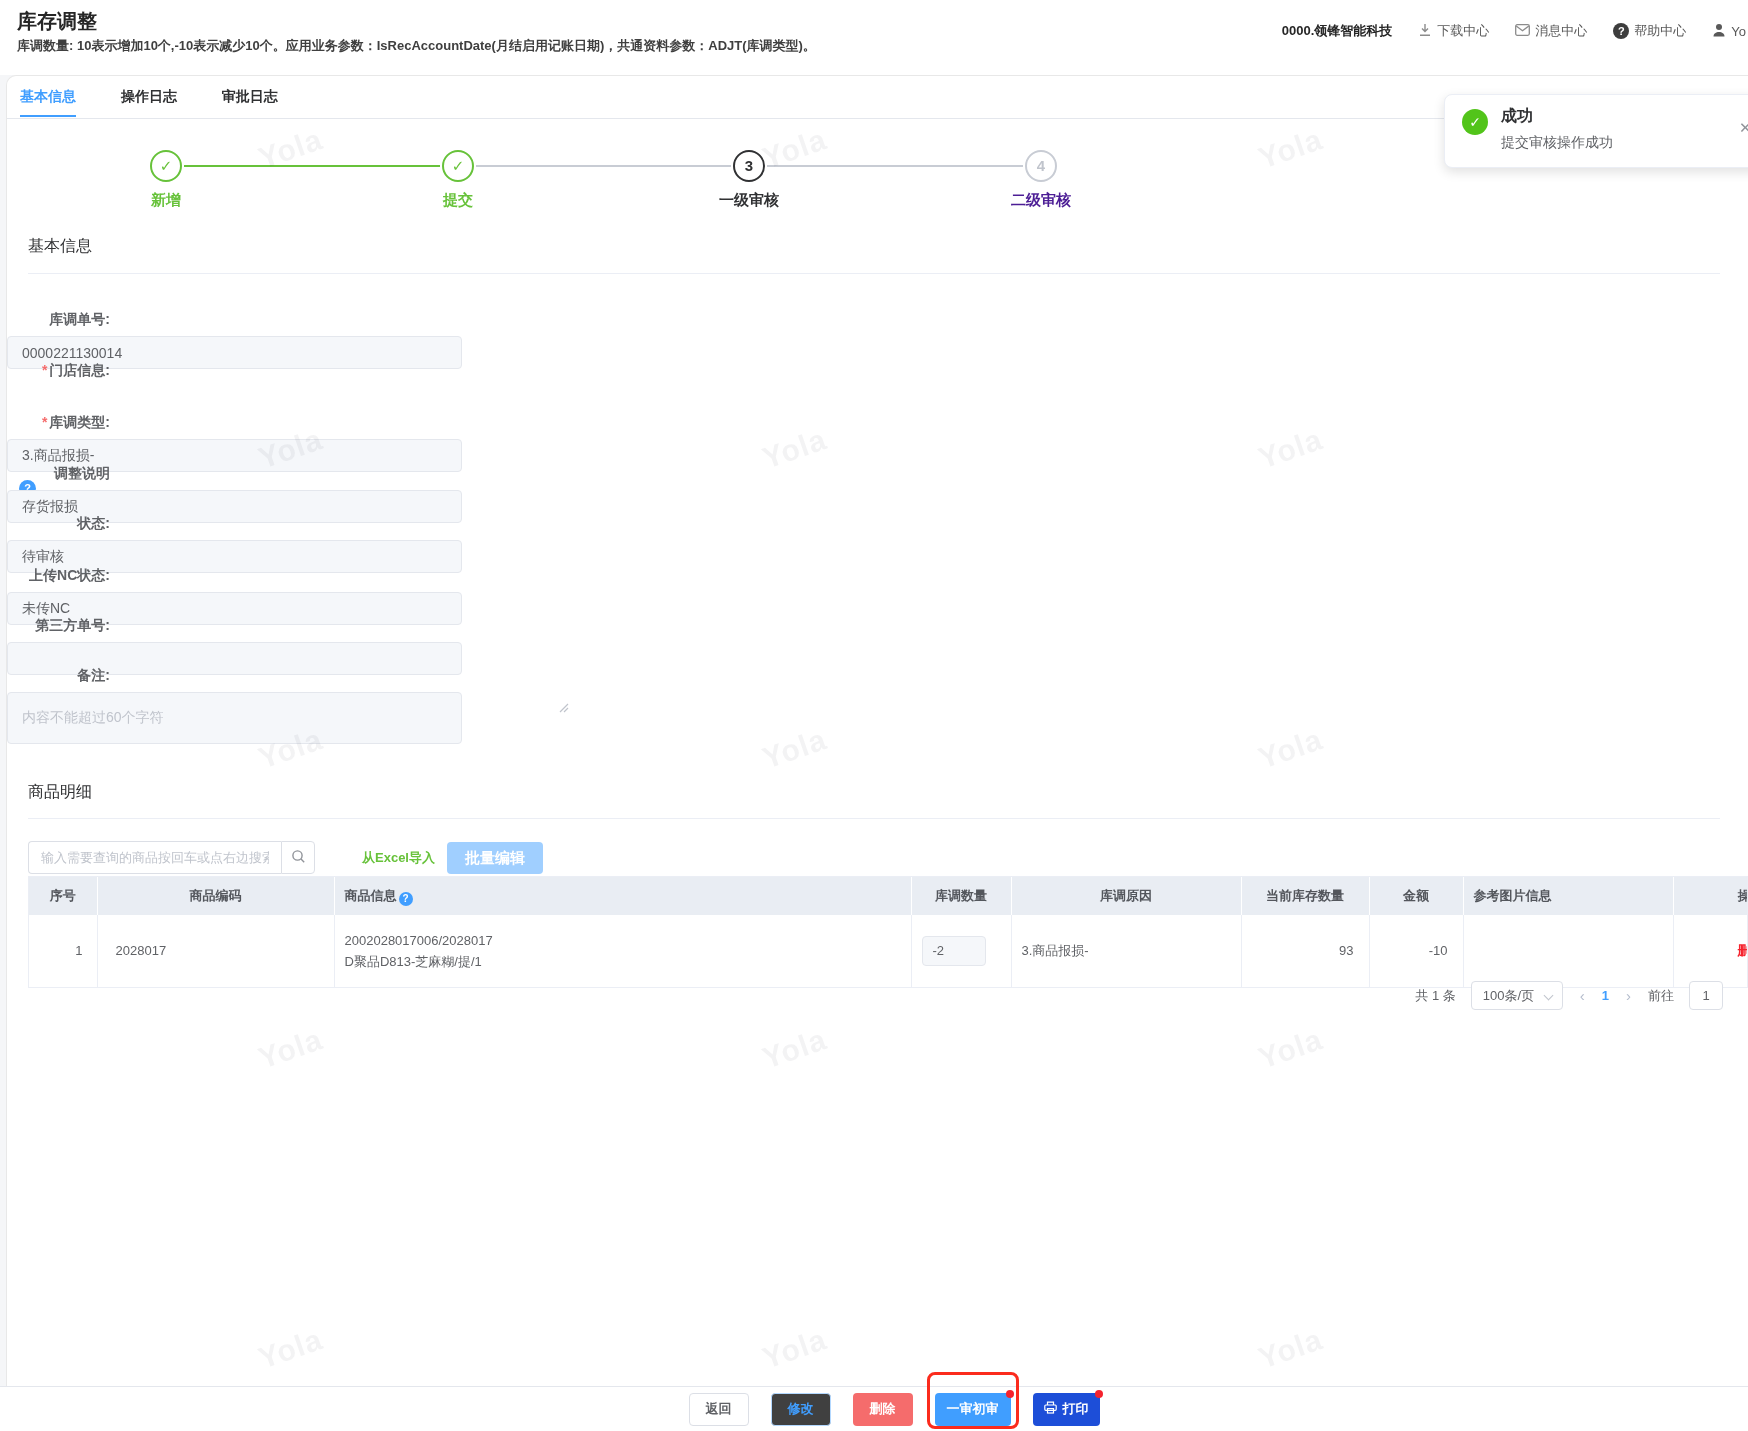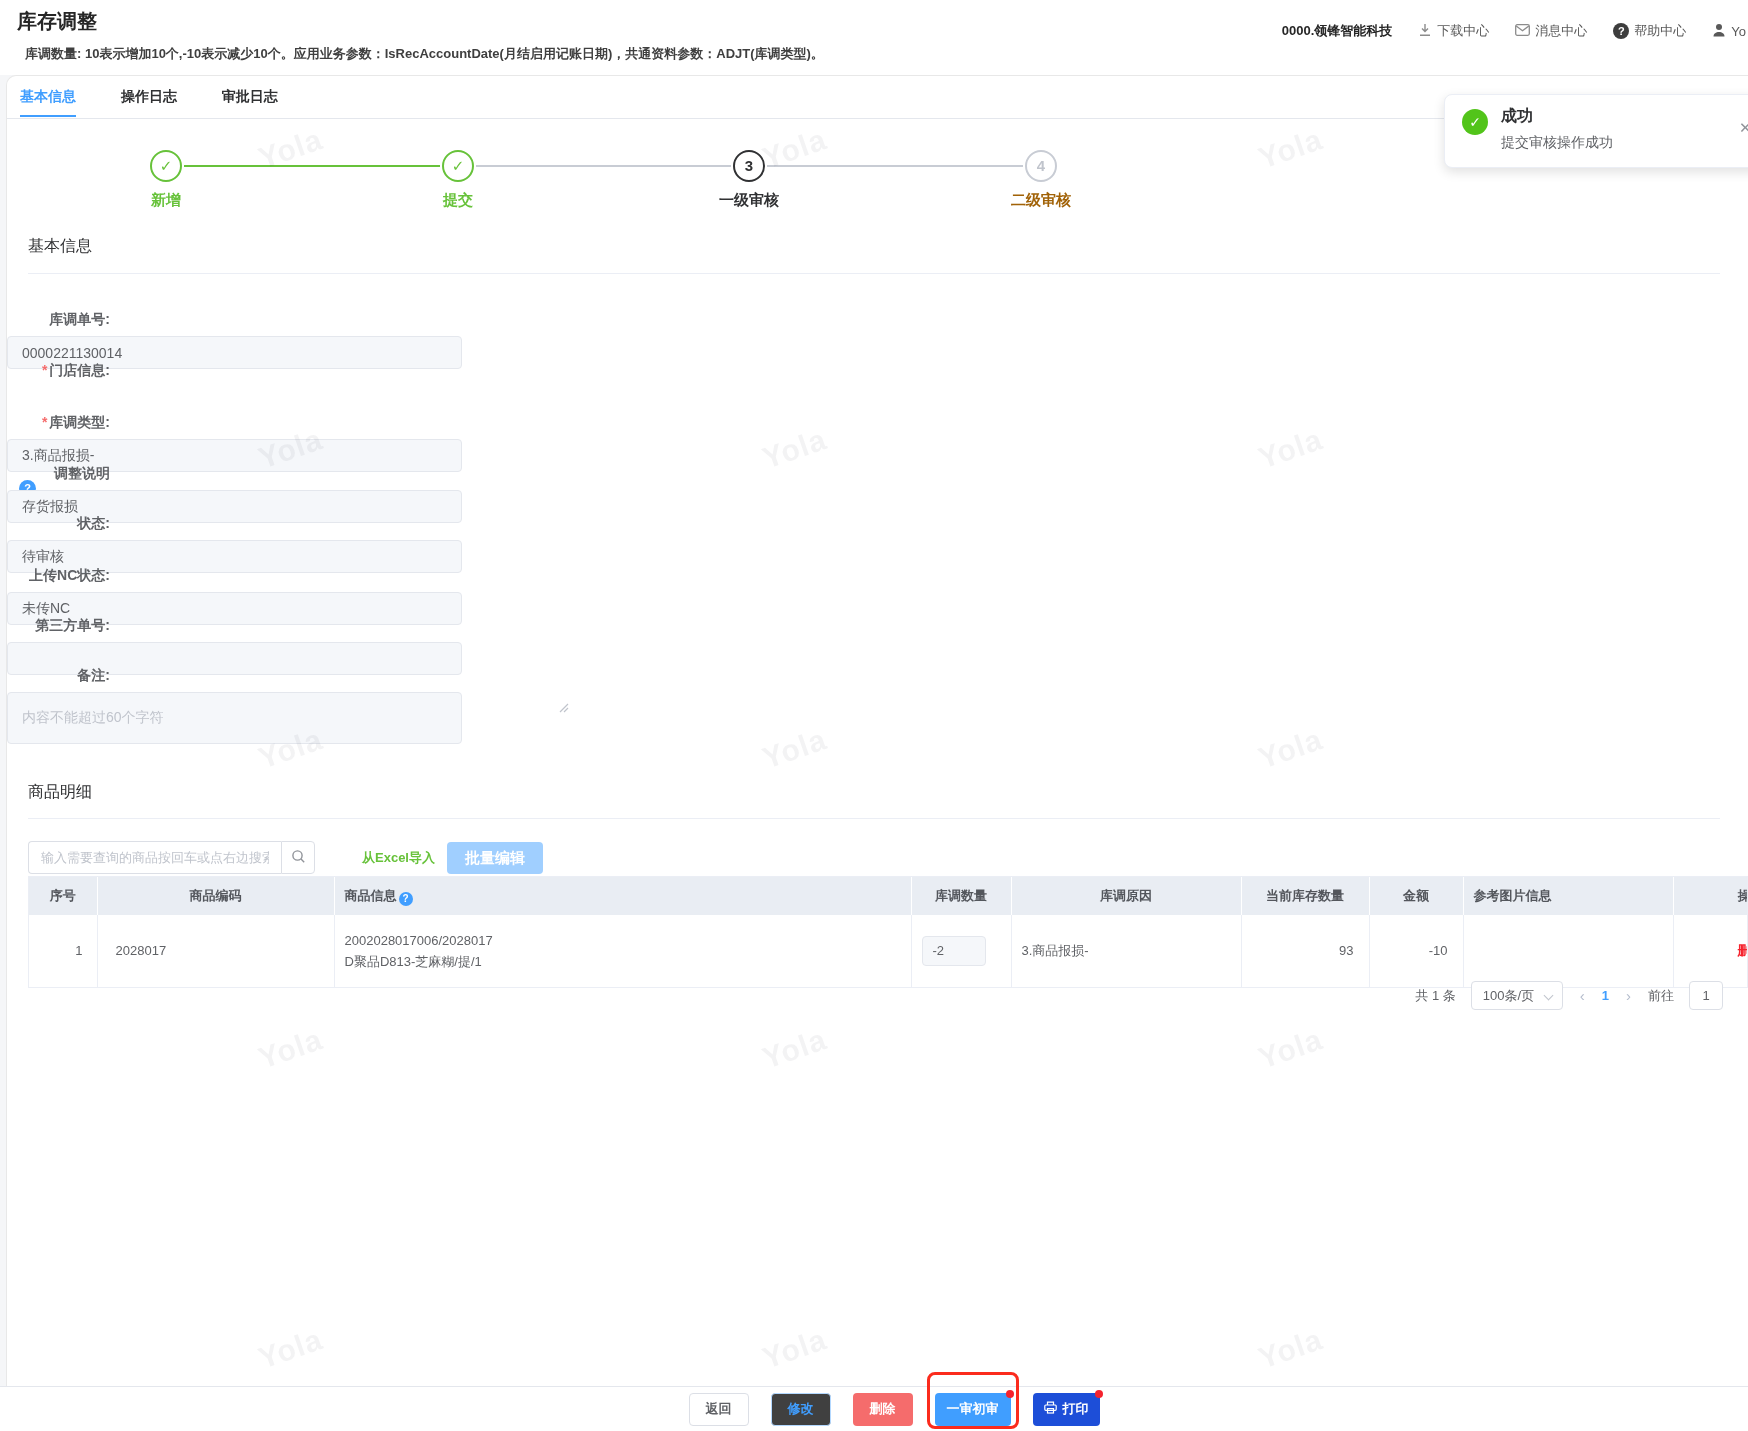--- a/index.html
+++ b/index.html
@@ -5,21 +5,21 @@
   * { box-sizing: border-box; }
   html,body { margin:0; padding:0; }
   body {
     width:1748px; height:1431px; position:relative; overflow:hidden;
     background:#f5f6f8; font-family:"Liberation Sans","DejaVu Sans",sans-serif;
     color:#606266; font-size:14px;
   }
   
   .page-header { position:absolute; top:0; left:0; width:1748px; height:75px; background:#fff; z-index:10; }
   .page-title { position:absolute; left:17px; top:8px; margin:0; font-size:20px; font-weight:bold; color:#262626; }
-  .page-subtitle { position:absolute; left:17px; top:37px; margin:8px; font-size:13px; font-weight:bold; color:#3f3f3f; }
+  .page-subtitle { position:absolute; left:17px; top:37px; margin:0; font-size:13px; font-weight:bold; color:#3f3f3f; }
   .hd-right { position:absolute; right:2px; top:22px; display:flex; align-items:center; gap:26px; font-size:13px; color:#595959; white-space:nowrap; }
   .company { font-weight:bold; color:#262626; }
   .nav-item { display:flex; align-items:center; gap:5px; cursor:pointer; }
   .help-circle { width:16px; height:16px; border-radius:50%; background:#3d3d3d; color:#fff; font-size:11px; font-weight:bold; text-align:center; line-height:16px; }
   .help-circle::before { content:"?"; }
 
   
   .card { position:absolute; left:6px; top:75px; width:1742px; height:1311px; background:#fff;
           border-top:1px solid #e8e8e8; border-left:1px solid #e8e8e8; border-top-left-radius:10px; z-index:20; }
 
@@ -33,21 +33,21 @@
   .step-line { position:absolute; top:41px; height:2px; background:#c8ccd4; }
   .step-line.green { background:#67C23A; }
   .step { position:absolute; top:26px; width:140px; text-align:center; transform:translateX(-50%); }
   .step-circle { width:32px; height:32px; border-radius:50%; border:2px solid; margin:0 auto; text-align:center; line-height:28px; font-size:15px; font-weight:bold; background:#fff; }
   .step-label { font-size:15px; font-weight:bold; margin-top:9px; }
   .step.done .step-circle { border-color:#67C23A; color:#67C23A; }
   .step.done .step-label { color:#67C23A; }
   .step.current .step-circle { border-color:#303133; color:#303133; }
   .step.current .step-label { color:#303133; }
   .step.pending .step-circle { border-color:#c8ccd4; color:#c0c4cc; }
-  .step.pending .step-label { color:#a16207; }
+  .step.pending .step-label { color:#4c1d95; }
   .check-icon::before { content:"✓"; }
 
   
   .sec-title { position:absolute; left:21px; margin:0; font-size:16px; font-weight:500; color:#303133; }
   .divider { position:absolute; left:21px; right:28px; height:1px; background:#ebeef5; }
 
   
   .frm-row { position:absolute; left:0; display:flex; align-items:flex-start;flex-direction:column; }
   .frm-label { display:inline-block; width:103px; text-align:right; font-weight:bold; color:#606266; margin-right:9px; line-height:33px; white-space:nowrap; }
   .req { color:#F56C6C; margin-right:2px; }

